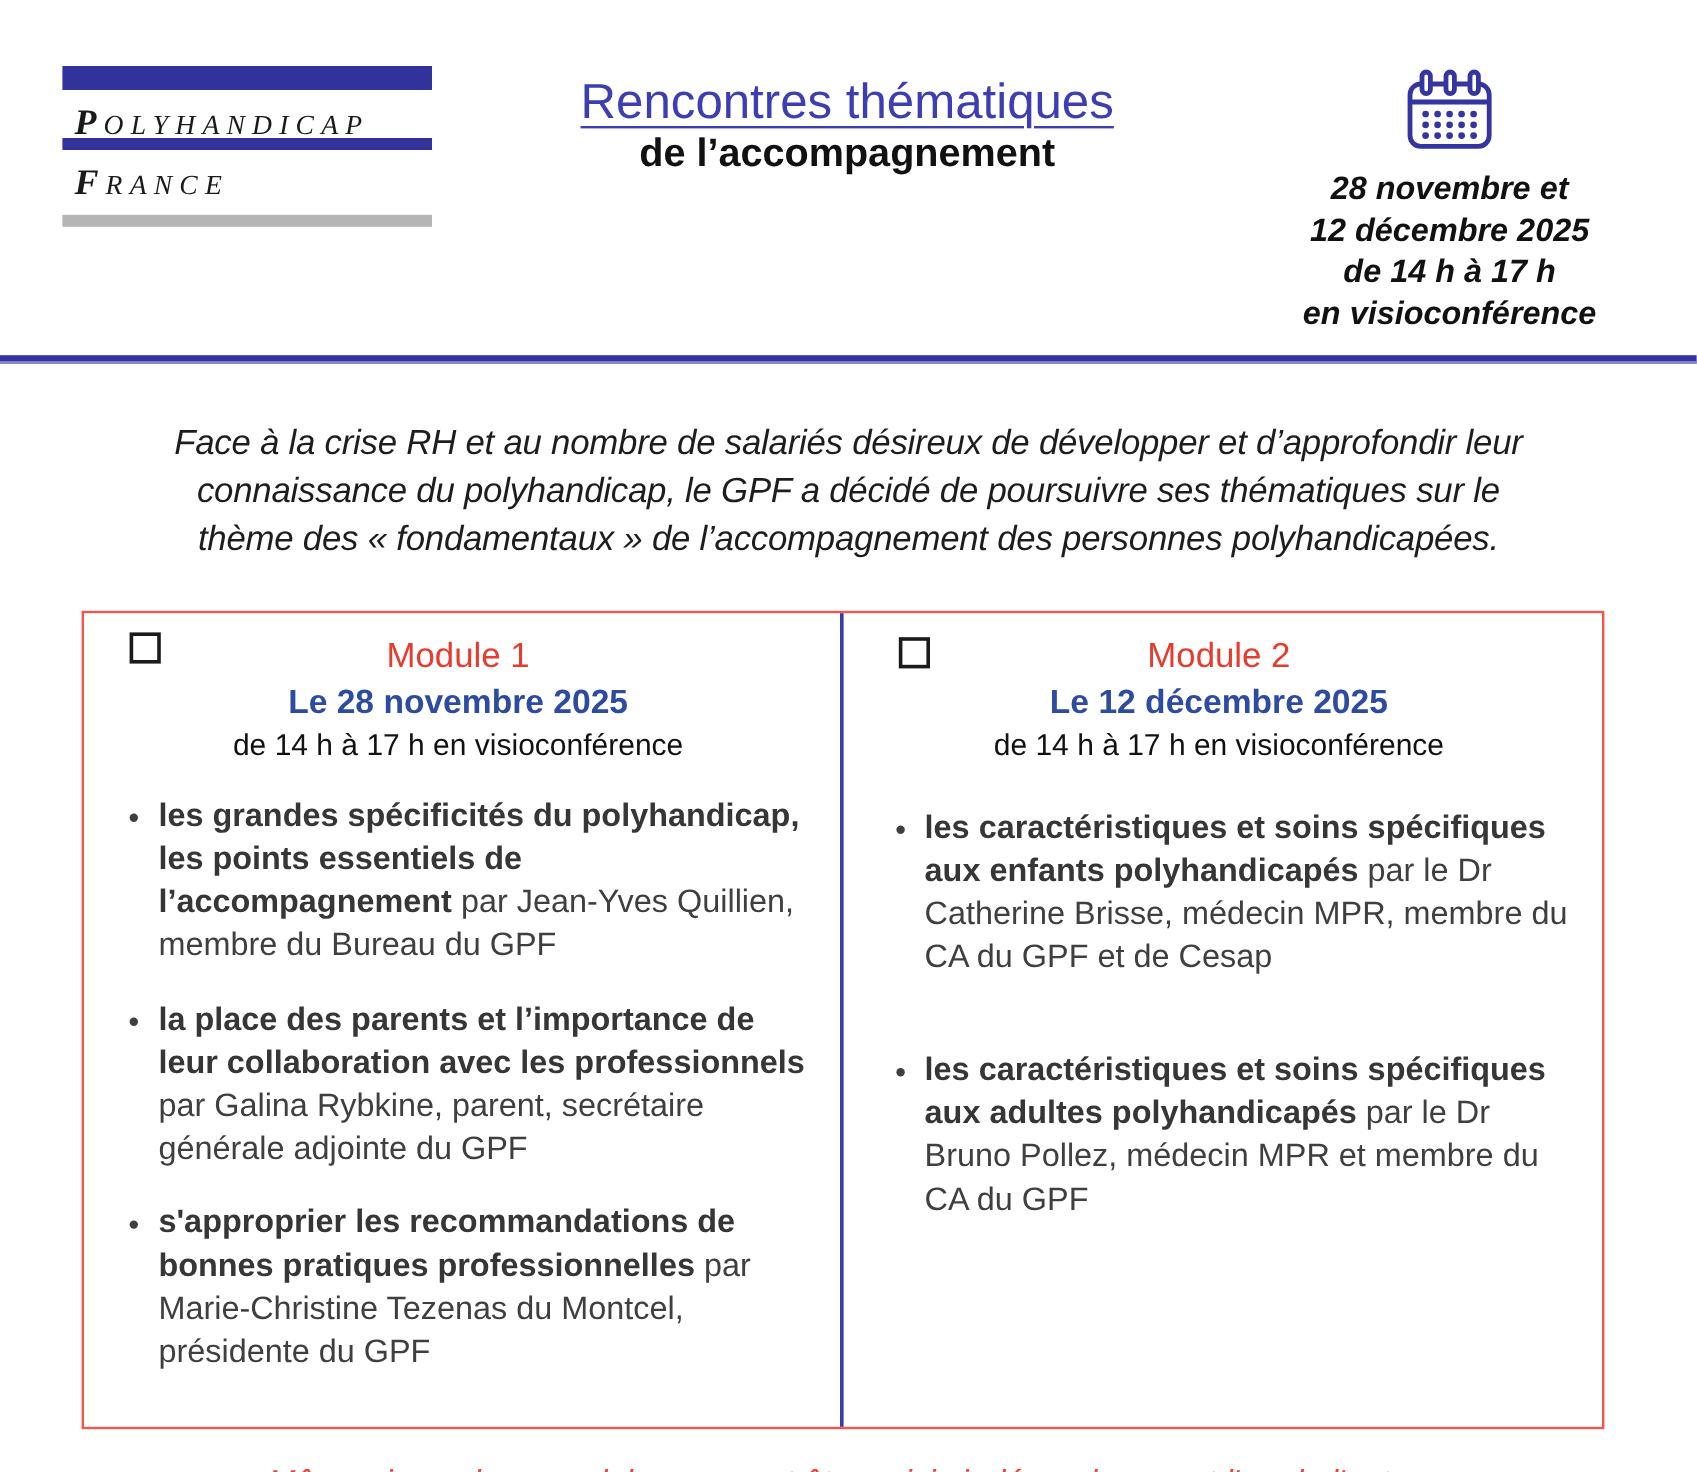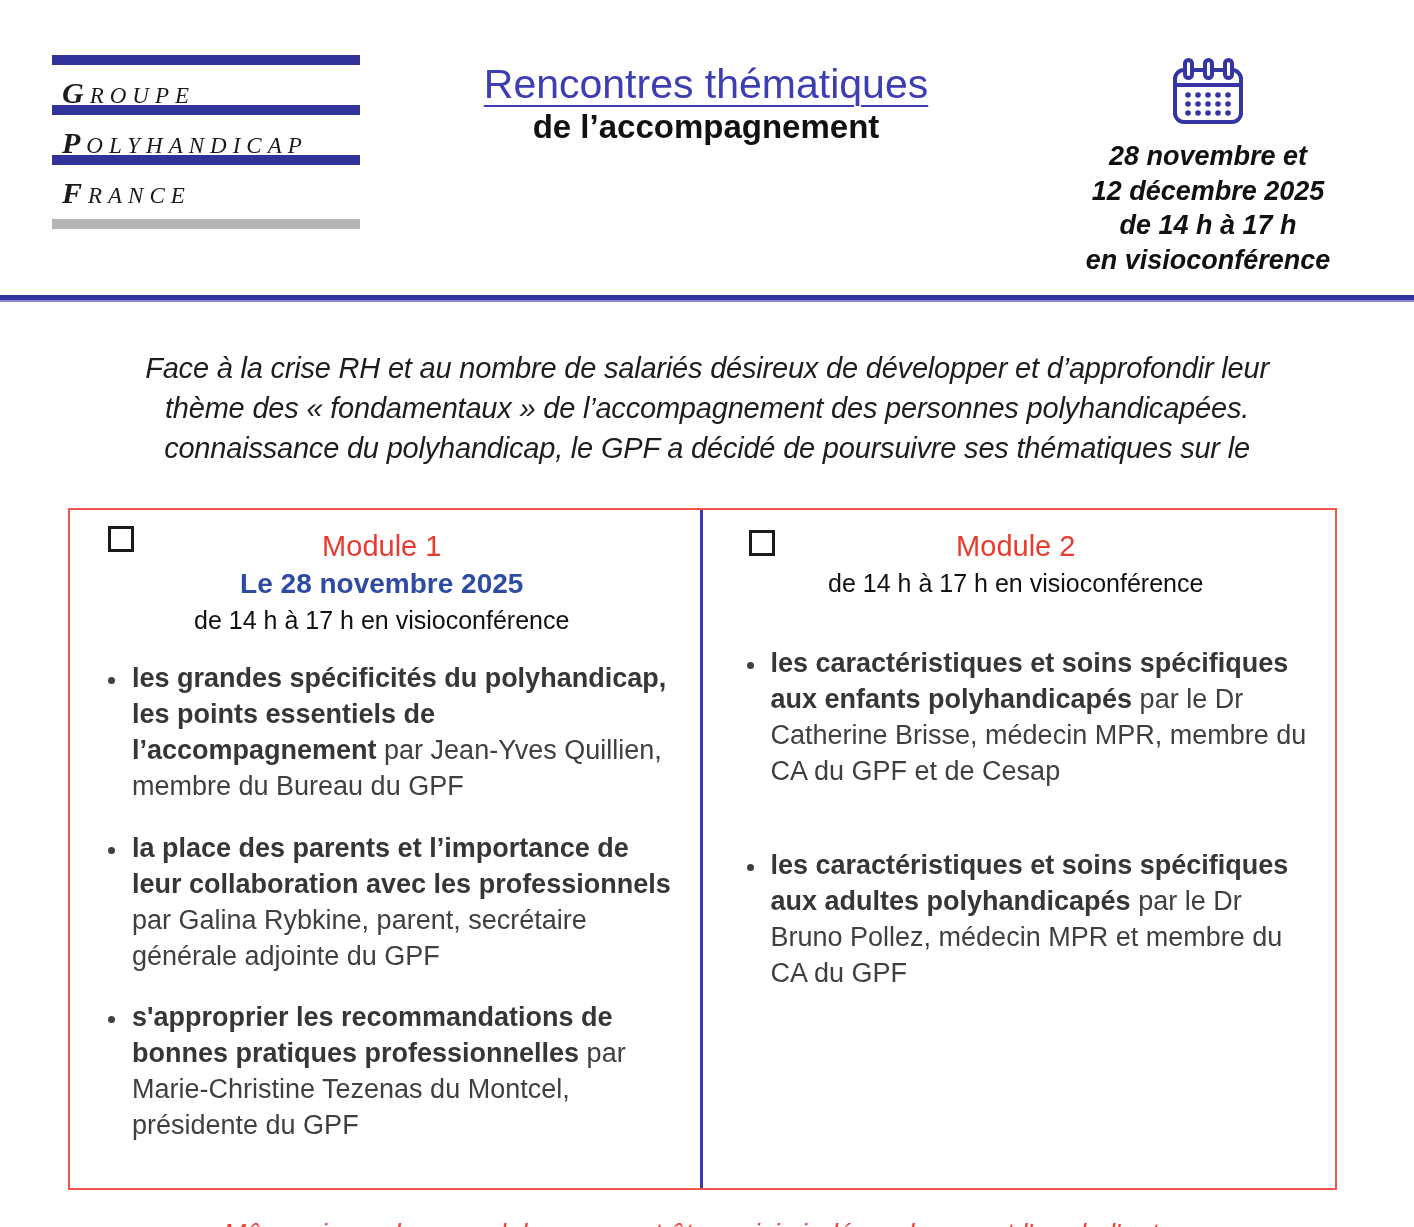--- a/index.html
+++ b/index.html
@@ -93,41 +93,40 @@
   .module li {
     font-size: 27px;
     color: #3f3f3f;
     line-height: 1.33;
     margin-bottom: 26px;
     padding-left: 4px;
   }
   .module li::marker { color: #3f3f3f; font-size: 22px; }
   .module li .b { font-weight: 700; color: #363636; }
 
-  .module.second ul { margin-top: 48px; padding-left: 42px; }
+  .module.second ul { margin-top: 36px; padding-left: 42px; }
   .module.second li { margin-bottom: 58px; }
 
   
   .footer {
     margin-top: 26px;
     text-align: center;
     font-size: 27.5px;
     font-style: italic;
     color: #ee4337;
     line-height: 1.32;
   }
 </style>
 </head>
 <body>
 
 <div class="header">
 
   <div class="logo">
     <div class="logo-bar"></div>
-    <span class="logo-word">Groupe</span>
     <div class="logo-bar"></div>
     <span class="logo-word">Polyhandicap</span>
     <div class="logo-bar"></div>
     <span class="logo-word">France</span>
     <div class="logo-bar gray"></div>
   </div>
 
   <div class="header-center">
     <div class="main-title">Rencontres thématiques</div>
     <div class="subtitle">de l’accompagnement</div>
@@ -166,41 +165,42 @@
       <div>de 14 h à 17 h</div>
       <div>en visioconférence</div>
     </div>
   </div>
 </div>
 
 <div class="rule"></div>
 
 <div class="intro">
   <div>Face à la crise RH et au nombre de salariés désireux de développer et d’approfondir leur</div>
+  <div>connaissance du polyhandicap, le GPF a décidé de poursuivre ses thématiques sur le</div>
   <div>thème des « fondamentaux » de l’accompagnement des personnes polyhandicapées.</div>
-  <div>connaissance du polyhandicap, le GPF a décidé de poursuivre ses thématiques sur le</div>
 </div>
 
 <div class="modules-box">
 
   <div class="module first">
     <div class="checkbox"></div>
     <div class="module-title">Module 1</div>
     <div class="module-date">Le 28 novembre 2025</div>
     <div class="module-time">de 14 h à 17 h en visioconférence</div>
     <ul>
       <li><span class="b">les grandes spécificités du polyhandicap, les points essentiels de l’accompagnement</span><span>  par Jean-Yves Quillien, membre du Bureau du GPF</span></li>
       <li><span class="b">la place des parents et l’importance de leur collaboration avec les professionnels</span><span> par Galina Rybkine, parent, secrétaire générale adjointe du GPF</span></li>
       <li><span class="b">s'approprier les recommandations de bonnes pratiques professionnelles</span><span> par Marie-Christine Tezenas du Montcel, présidente du GPF</span></li>
     </ul>
   </div>
 
   <div class="module second">
     <div class="checkbox"></div>
     <div class="module-title">Module 2</div>
+    <div class="module-date">Le 12 décembre 2025</div>
     <div class="module-time">de 14 h à 17 h en visioconférence</div>
     <ul>
       <li><span class="b">les caractéristiques et soins spécifiques aux enfants polyhandicapés</span><span> par le Dr Catherine Brisse, médecin MPR, membre du CA du GPF et de Cesap</span></li>
       <li><span class="b">les caractéristiques et soins spécifiques aux adultes polyhandicapés</span><span> par le Dr Bruno Pollez, médecin MPR et membre du CA du GPF</span></li>
     </ul>
   </div>
 
 </div>
 
 <div class="footer">

